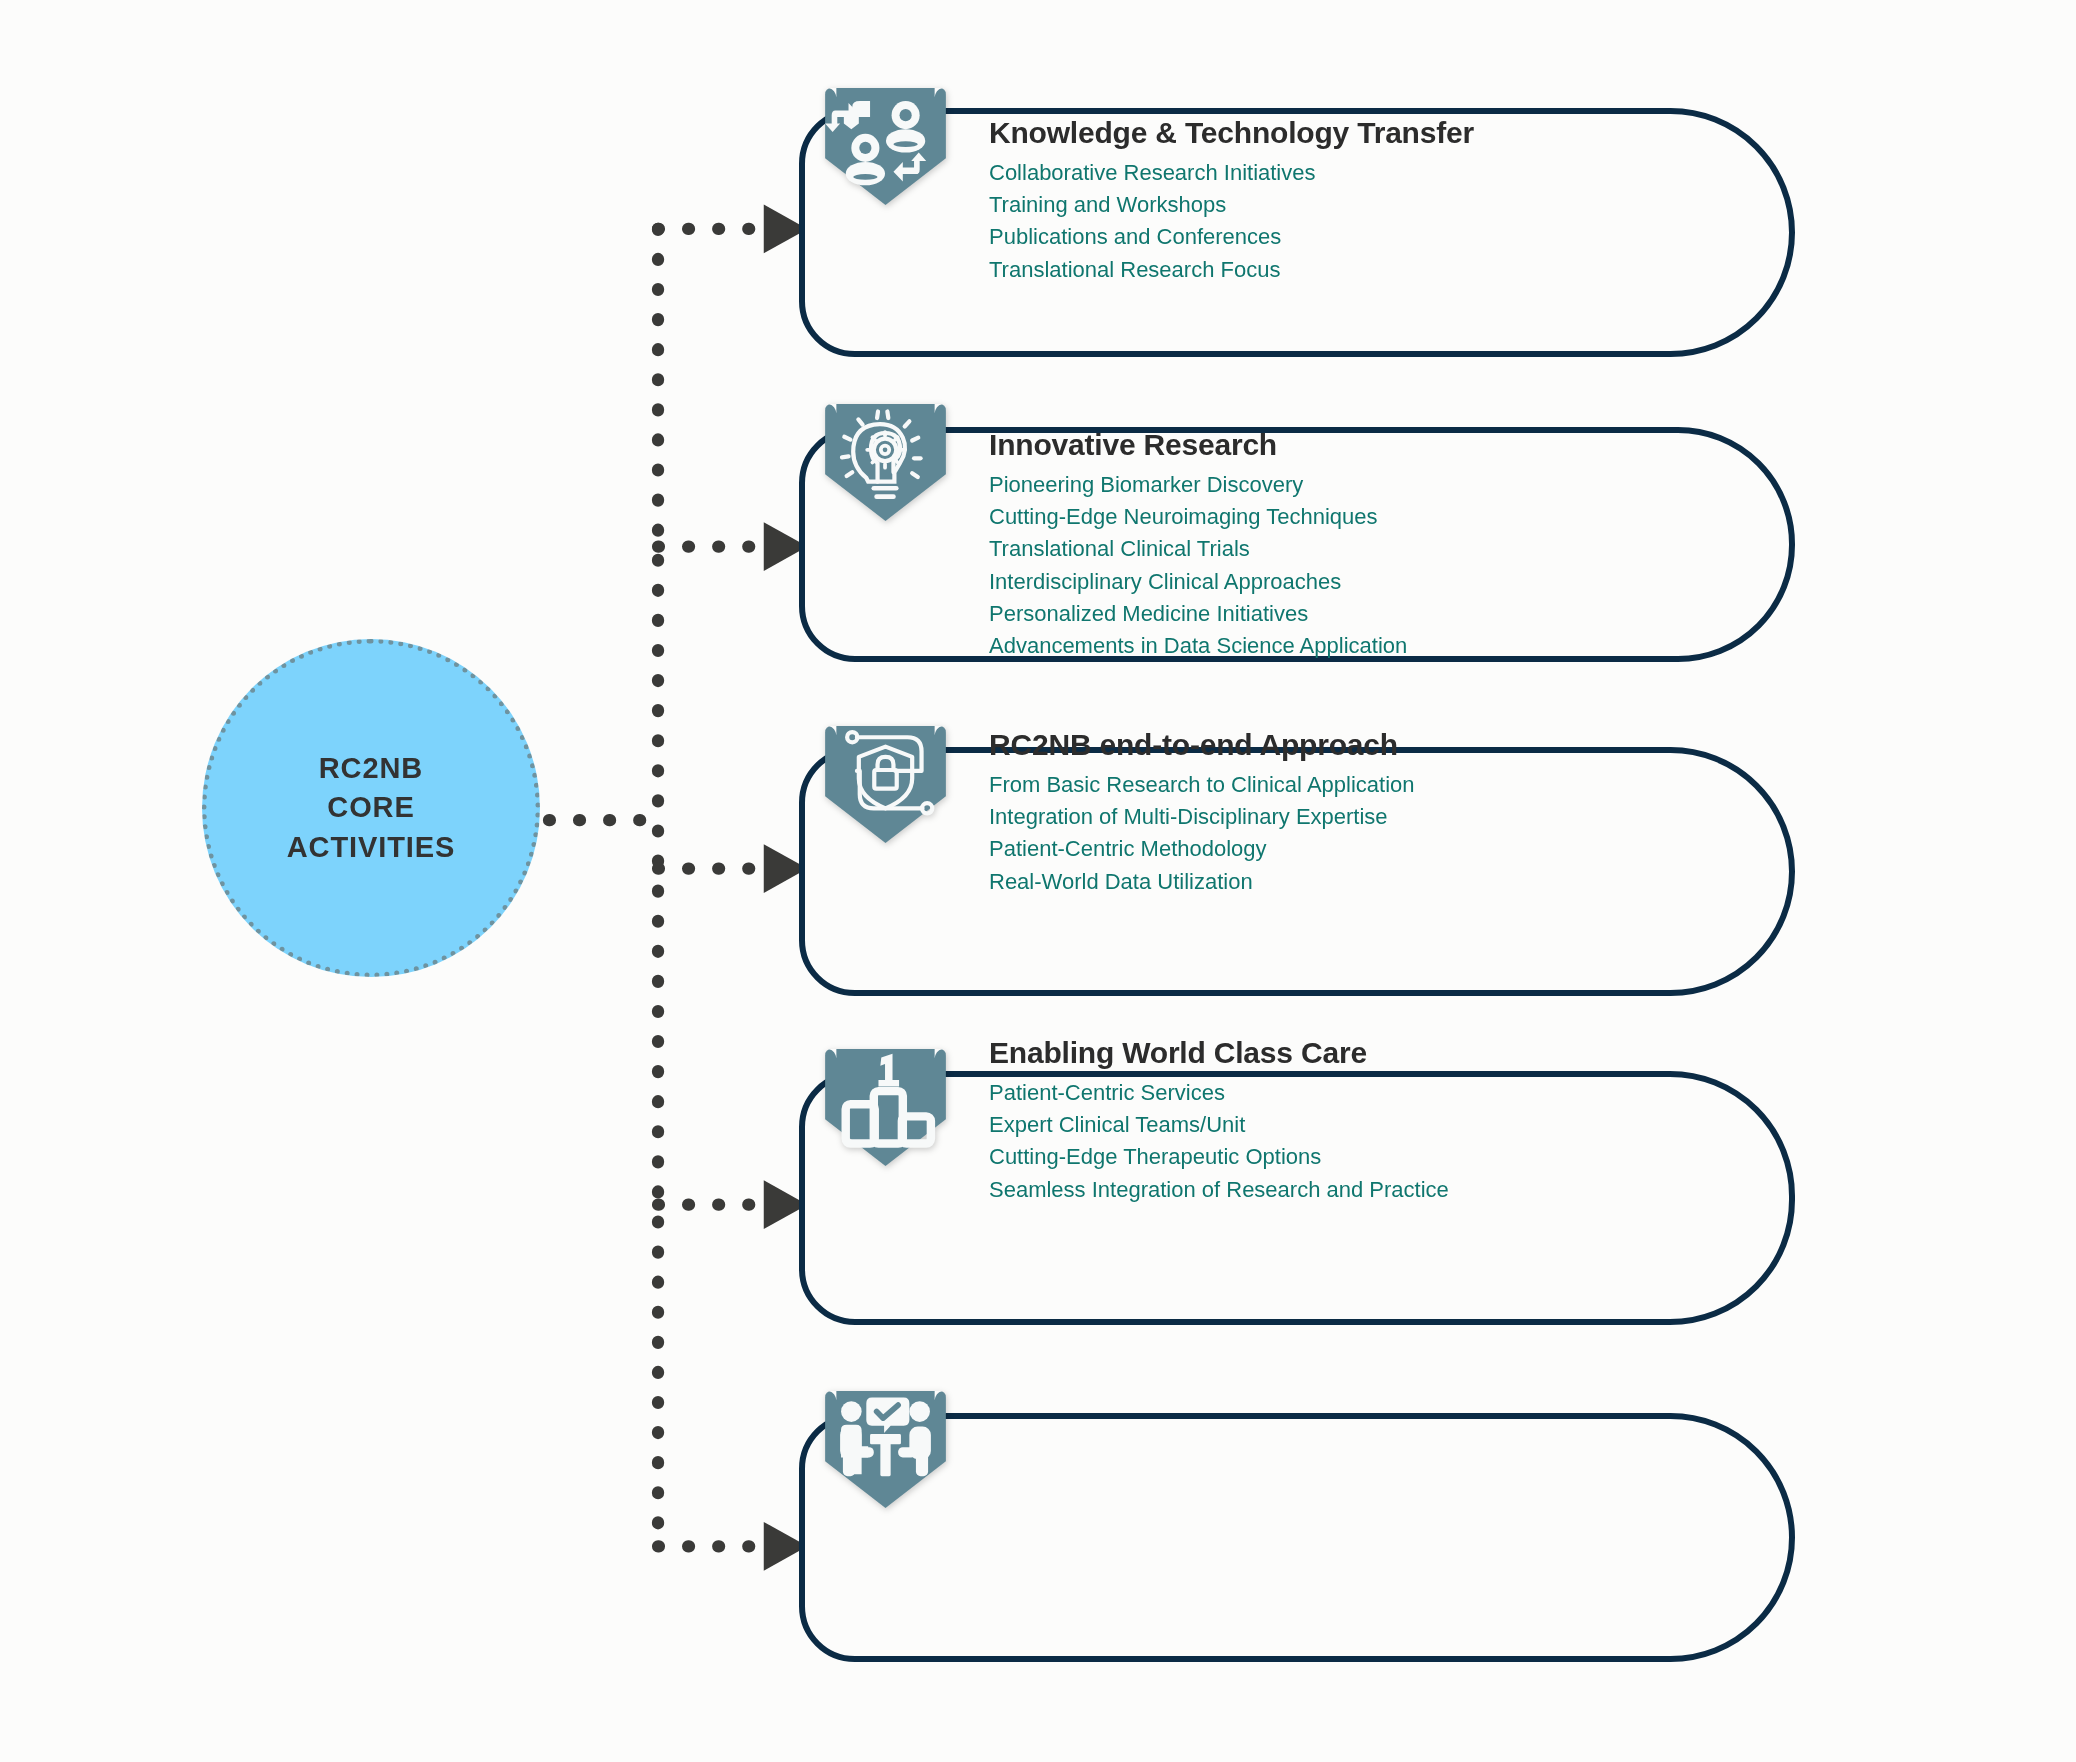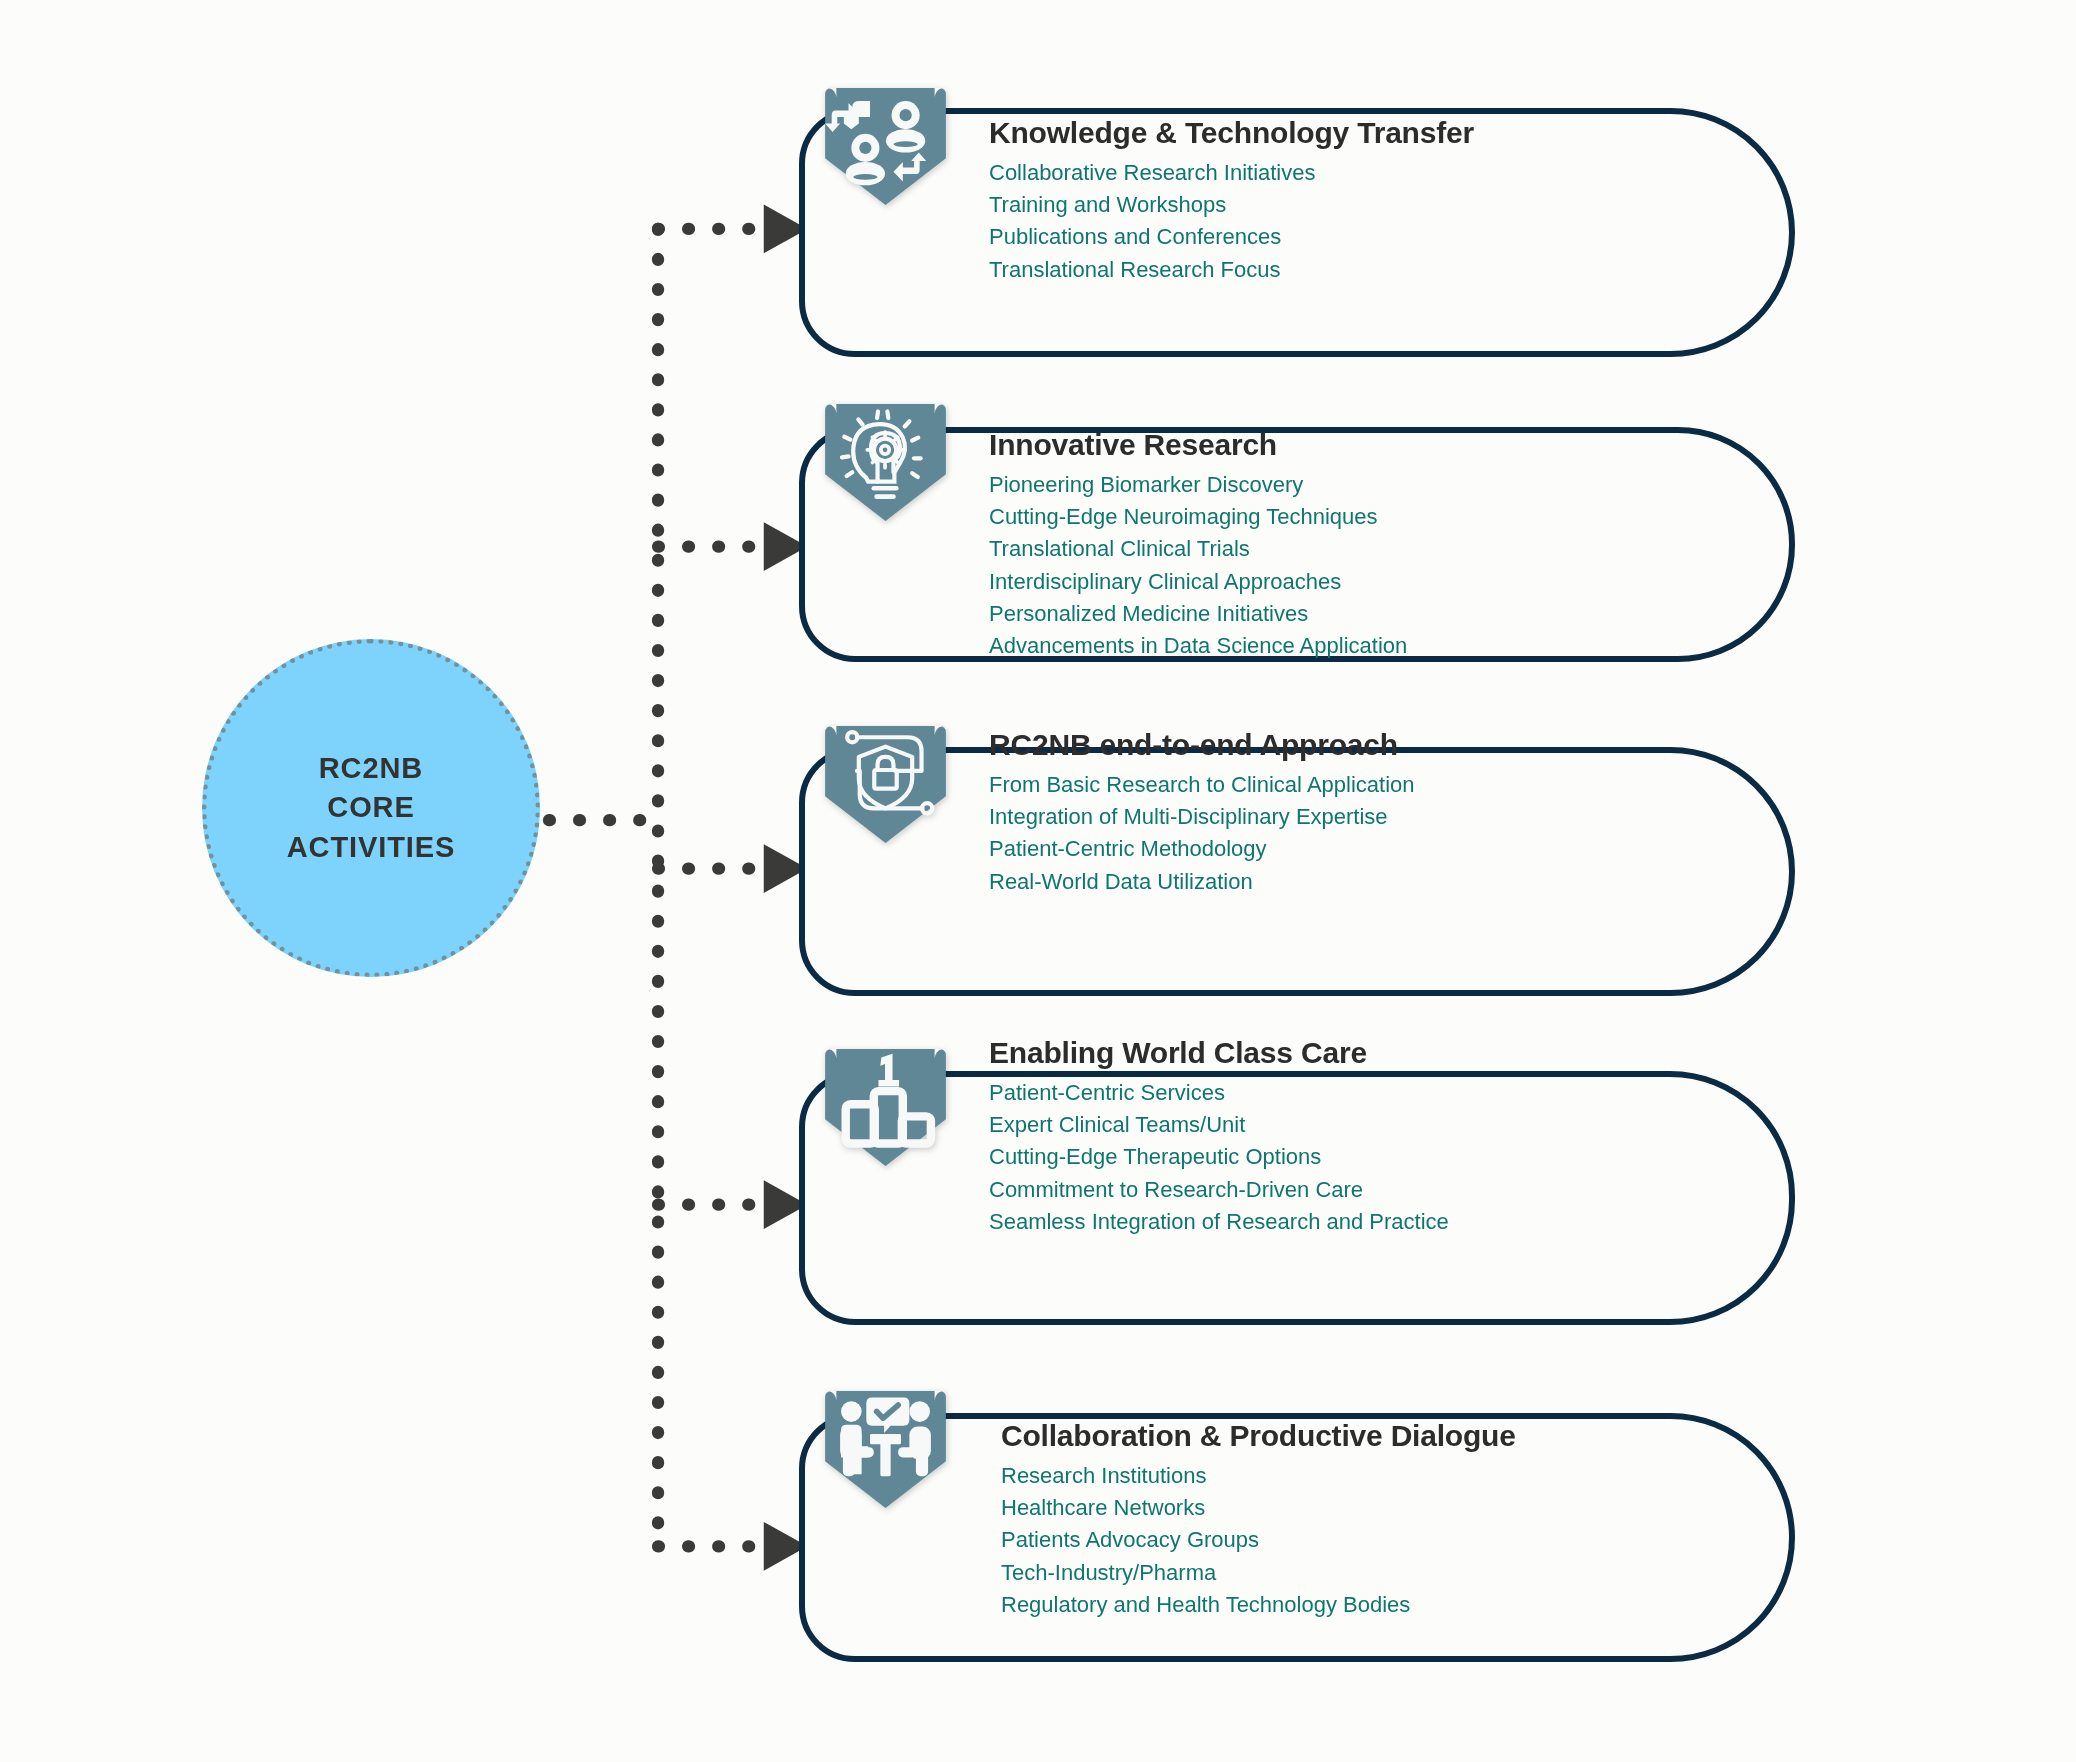--- a/index.html
+++ b/index.html
@@ -239,21 +239,20 @@
     </svg>
   </div>
 
   <div class="card" style="left:799px;top:1071px;width:996px;height:254px;border-radius:56px 125px 125px 56px;"></div>
   <div class="card-body" style="left:989px;top:1036px;">
     <div class="card-title">Enabling World Class Care</div>
     <ul class="card-list">
       <li>Patient-Centric Services</li>
       <li>Expert Clinical Teams/Unit</li>
       <li>Cutting-Edge Therapeutic Options</li>
-      <li>Commitment to Research-Driven Care</li>
       <li>Seamless Integration of Research and Practice</li>
     </ul>
   </div>
   <div class="badge" style="left:825px;top:1049px;">
     <svg viewBox="0 0 258 250">
       <path d="M0 14 Q0 0 14 0 L244 0 Q258 0 258 14 L258 150 L129 250 L0 150 Z" fill="#5F8795"></path>
       <path d="M8 0 Q22 4 24 20 L24 0 Z" fill="#FCFCFB"></path>
       <path d="M250 0 Q236 4 234 20 L234 0 Z" fill="#FCFCFB"></path>
       <g fill="#F7F9F9">
 
@@ -262,30 +261,20 @@
         <rect x="104" y="90" width="62" height="112" rx="10" fill="none" stroke="#F7F9F9" stroke-width="18"></rect>
 
         <rect x="44" y="118" width="62" height="84" rx="10" fill="none" stroke="#F7F9F9" stroke-width="18"></rect>
 
         <rect x="164" y="144" width="62" height="58" rx="10" fill="none" stroke="#F7F9F9" stroke-width="18"></rect>
       </g>
     </svg>
   </div>
 
   <div class="card" style="left:799px;top:1413px;width:996px;height:249px;border-radius:56px 125px 125px 56px;"></div>
-  <div class="card-body" style="left:1001px;top:1419px;">
-    <div class="card-title">Collaboration &amp; Productive Dialogue</div>
-    <ul class="card-list">
-      <li>Research Institutions</li>
-      <li>Healthcare Networks</li>
-      <li>Patients Advocacy Groups</li>
-      <li>Tech-Industry/Pharma</li>
-      <li>Regulatory and Health Technology Bodies</li>
-    </ul>
-  </div>
   <div class="badge" style="left:825px;top:1391px;">
     <svg viewBox="0 0 258 250">
       <path d="M0 14 Q0 0 14 0 L244 0 Q258 0 258 14 L258 150 L129 250 L0 150 Z" fill="#5F8795"></path>
       <path d="M8 0 Q22 4 24 20 L24 0 Z" fill="#FCFCFB"></path>
       <path d="M250 0 Q236 4 234 20 L234 0 Z" fill="#FCFCFB"></path>
       <g fill="#F7F9F9">
 
         <path d="M100 14 L168 14 Q180 14 180 26 L180 62 Q180 74 168 74 L140 74 L126 90 L126 74 L100 74 Q88 74 88 62 L88 26 Q88 14 100 14 Z"></path>
         <path d="M110 44 L124 58 L156 30" fill="none" stroke="#5F8795" stroke-width="12" stroke-linecap="round" stroke-linejoin="round"></path>
 

